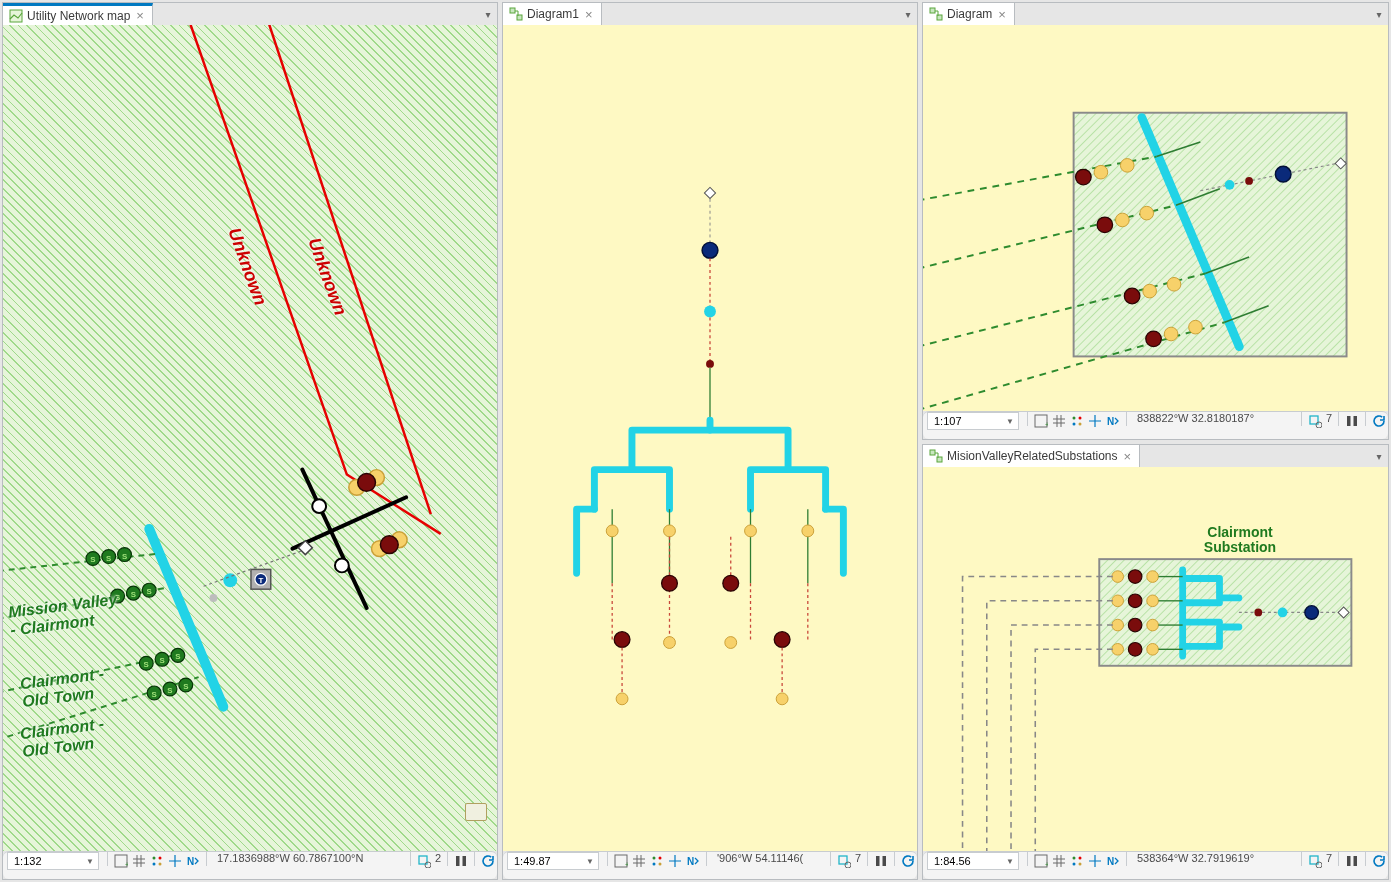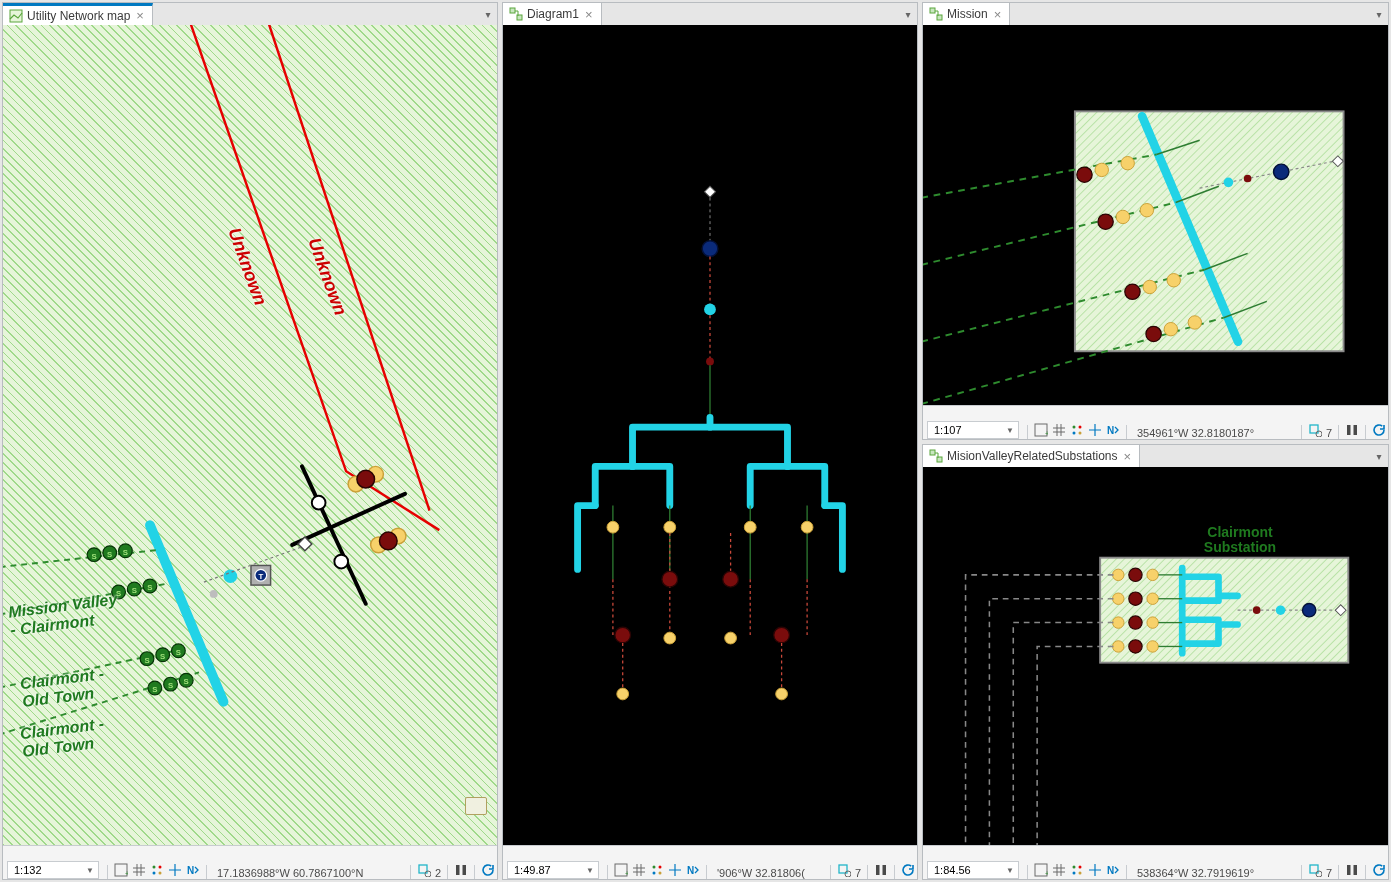--- a/index.html
+++ b/index.html
@@ -22,23 +22,23 @@
 .app{display:grid;grid-template-columns:496px 416px 1fr;grid-template-rows:1fr;gap:4px;padding:2px;height:882px;width:1391px;}
 .col{display:flex;flex-direction:column;gap:4px;min-height:0;}
 .panel{background:var(--bg);border:1px solid var(--border);display:flex;flex-direction:column;min-height:0;}
 .tabstrip{display:flex;align-items:center;height:22px;background:var(--bg);position:relative;}
 .tab{display:flex;align-items:center;gap:4px;padding:0 6px;height:22px;background:var(--tab-active-bg);border-right:1px solid var(--border);cursor:default;font-size:12px;color:var(--tab-text);position:relative;}
 .tab.active{border-top:3px solid var(--tab-active-accent);padding-top:0;line-height:16px;}
 .tab .close{color:#888;font-size:13px;line-height:1;padding:0 2px;cursor:pointer;}
 .tabstrip .spacer{flex:1;}
 .tabstrip .menu{width:18px;text-align:center;color:#666;cursor:pointer;font-size:10px;}
 .tab-icon{width:14px;height:14px;display:inline-flex;align-items:center;justify-content:center;}
-.content{flex:1;background:#000000;position:relative;overflow:hidden;}
-
-.status{height:34px;border-top:1px solid var(--status-border);background:var(--status-bg);display:flex;align-items:flex-end;font-size:11px;color:#4a4a4a;}
+.content{flex:1;background:#fef9c3;position:relative;overflow:hidden;}
+
+.status{height:28px;border-top:1px solid var(--status-border);background:var(--status-bg);display:flex;align-items:flex-start;font-size:11px;color:#4a4a4a;border-radius:6px;}
 .status .scale{width:92px;border:1px solid var(--status-border);background:#fff;height:18px;margin:0 4px;display:flex;align-items:center;padding:0 4px;}
 .status .scale input{border:none;outline:none;width:60px;font-size:11px;background:transparent;}
 .status .scale .dd{margin-left:auto;color:#666;font-size:8px;}
 .status .sep{width:1px;height:14px;background:var(--status-border);margin:0 4px;}
 .status .sbtn{width:18px;height:18px;display:inline-flex;align-items:center;justify-content:center;color:var(--icon);cursor:pointer;border-radius:2px;}
 .status .coords{padding:0 6px;white-space:nowrap;overflow:hidden;flex:0 1 auto;}
 .status .flexspace{flex:1;min-width:4px;}
 .status .count{padding:0 2px;}
 
 .hatch{background-color:var(--green-hatch-bg);background-image:repeating-linear-gradient(45deg,var(--green-hatch) 0 1.2px,transparent 1.2px 6px);}
@@ -345,21 +345,21 @@
               <path d="M7 1v12M1 7h12" stroke="#0079c1" stroke-width="1.2"></path>
             </svg>
           </span>
         <span class="sbtn">
             <svg width="14" height="14">
               <text x="1" y="11" font-size="10" fill="#0079c1" font-weight="700">N</text>
               <path d="M9 4l3 3-3 3" fill="none" stroke="#0079c1" stroke-width="1.3"></path>
             </svg>
           </span>
         <span class="sep"></span>
-        <span class="coords">'906°W 32.81806(</span>
+        <span class="coords">'906°W 54.11146(</span>
         <span class="flexspace"></span>
         <span class="sep"></span>
         <span class="sbtn">
             <svg width="14" height="14">
               <rect x="2" y="2" width="8" height="8" fill="none" stroke="#22b6c9" stroke-width="1.3"></rect>
               <circle cx="11" cy="11" r="3" fill="none" stroke="#6a6a6a"></circle>
             </svg>
           </span>
         <span class="count">7</span>
         <span class="sep"></span>
@@ -385,21 +385,21 @@
     <div class="panel" style="height:438px">
       <div class="tabstrip">
         <div class="tab">
           <span class="tab-icon">
             <svg width="14" height="14">
                 <rect x="1" y="1" width="5" height="5" fill="#c9e7c0" stroke="#5aa63c"></rect>
                 <rect x="8" y="8" width="5" height="5" fill="#c9e7c0" stroke="#5aa63c"></rect>
                 <path d="M6 4h3v5" fill="none" stroke="#5aa63c"></path>
               </svg>
           </span>
-          <span>Mission</span>
+          <span>Diagram</span>
           <span class="close">×</span>
         </div>
         <div class="spacer"></div>
         <div class="menu">▾</div>
       </div>
       <div class="content">
         <svg width="100%" height="100%" viewBox="0 0 468 396">
 
           <defs>
             <pattern id="h2" width="6" height="6" patternUnits="userSpaceOnUse" patternTransform="rotate(45)">
@@ -480,21 +480,21 @@
               <path d="M7 1v12M1 7h12" stroke="#0079c1" stroke-width="1.2"></path>
             </svg>
           </span>
         <span class="sbtn">
             <svg width="14" height="14">
               <text x="1" y="11" font-size="10" fill="#0079c1" font-weight="700">N</text>
               <path d="M9 4l3 3-3 3" fill="none" stroke="#0079c1" stroke-width="1.3"></path>
             </svg>
           </span>
         <span class="sep"></span>
-        <span class="coords">354961°W 32.8180187°</span>
+        <span class="coords">838822°W 32.8180187°</span>
         <span class="flexspace"></span>
         <span class="sep"></span>
         <span class="sbtn">
             <svg width="14" height="14">
               <rect x="2" y="2" width="8" height="8" fill="none" stroke="#22b6c9" stroke-width="1.3"></rect>
               <circle cx="11" cy="11" r="3" fill="none" stroke="#6a6a6a"></circle>
             </svg>
           </span>
         <span class="count">7</span>
         <span class="sep"></span>

